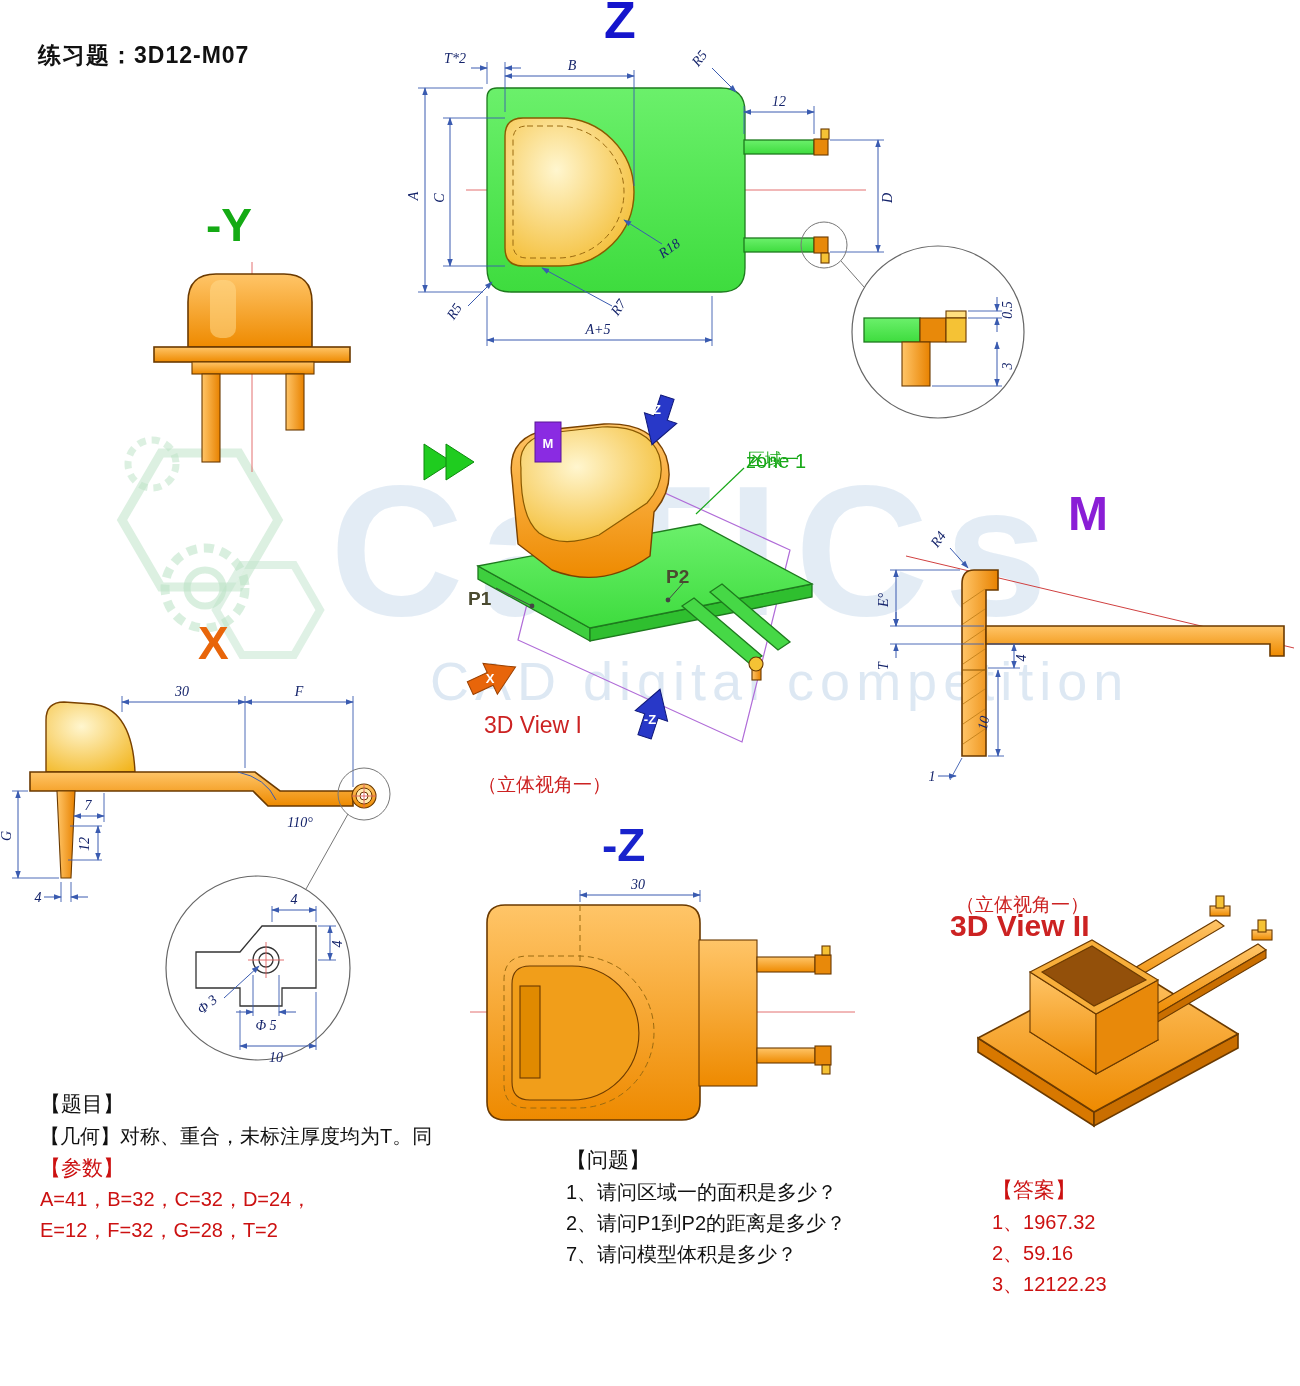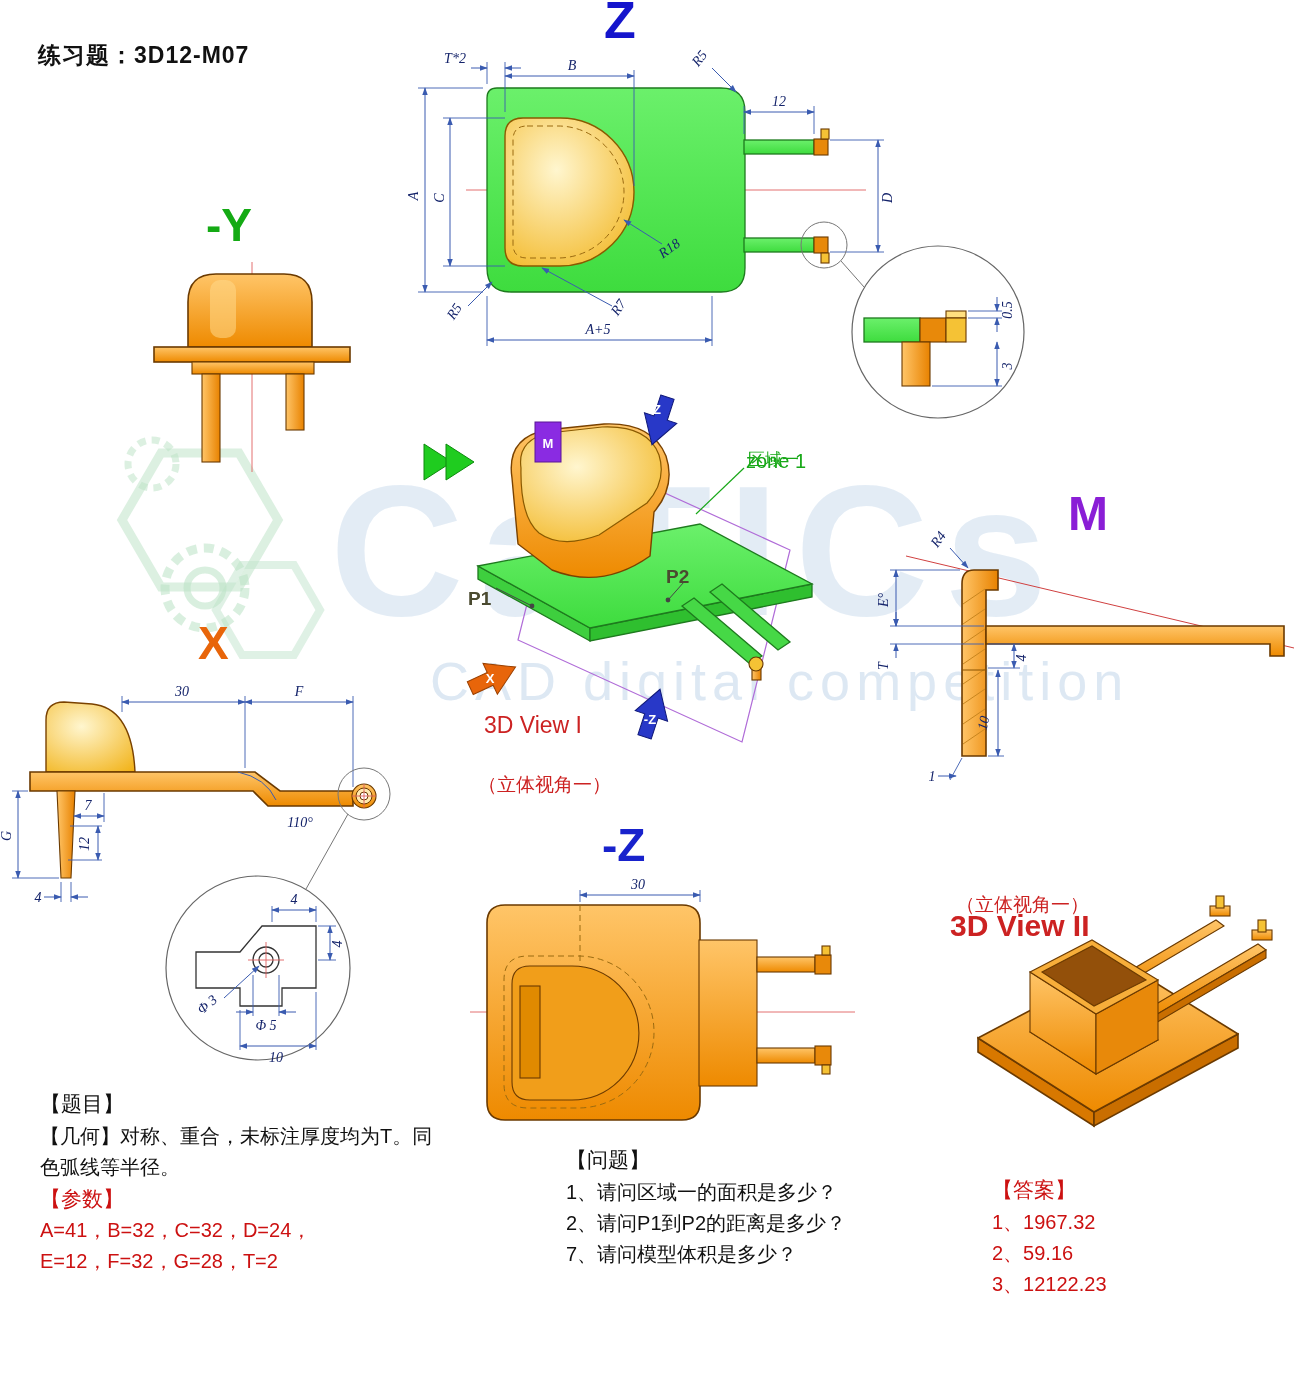--- a/index.html
+++ b/index.html
@@ -361,21 +361,20 @@
 <div class="lbl" style="left:956px;top:892px;font-size:19px;color:#CC2222;">（立体视角一）</div>
 
 <div class="lbl" style="left:746px;top:450px;font-size:20px;color:#18A818;">zone 1</div>
 <div class="lbl" style="left:748px;top:448px;font-size:17px;color:#18A818;">区域一</div>
 <div class="lbl" style="left:468px;top:588px;font-size:19px;font-weight:bold;color:#4A4A30;">P1</div>
 <div class="lbl" style="left:666px;top:566px;font-size:19px;font-weight:bold;color:#4A4A30;">P2</div>
 
 <div class="panel" style="left:40px;top:1088px;width:524px;">
   <div class="hdr">【题目】</div>
   <div>【几何】对称、重合，未标注厚度均为T。同</div>
-  <div>色弧线等半径。</div>
   <div class="hdr red">【参数】</div>
   <div class="red">A=41，B=32，C=32，D=24，</div>
   <div class="red">E=12，F=32，G=28，T=2</div>
 </div>
 
 <div class="panel" style="left:566px;top:1144px;width:420px;">
   <div class="hdr">【问题】</div>
   <div>1、请问区域一的面积是多少？</div>
   <div>2、请问P1到P2的距离是多少？</div>
   <div>7、请问模型体积是多少？</div>

